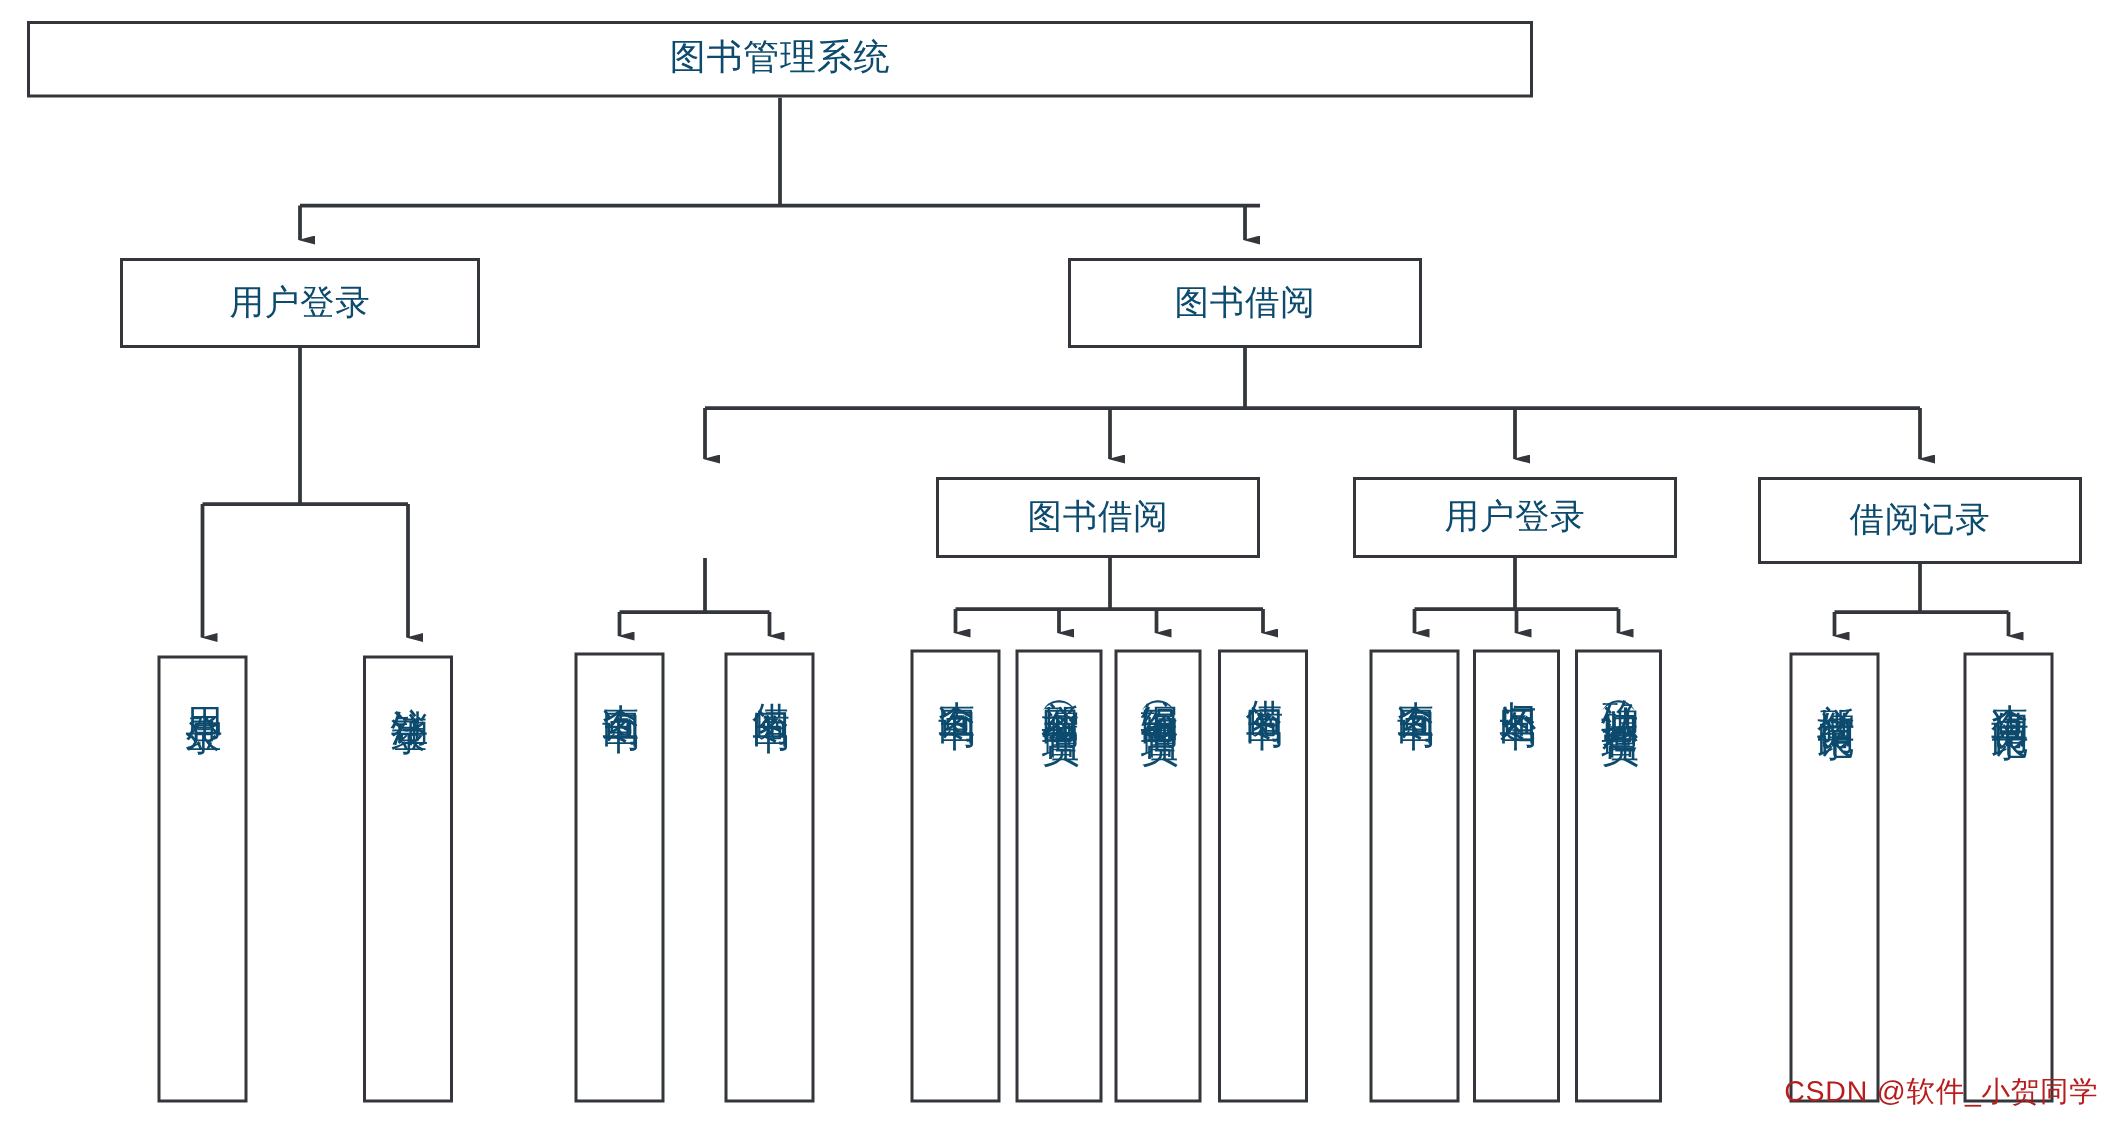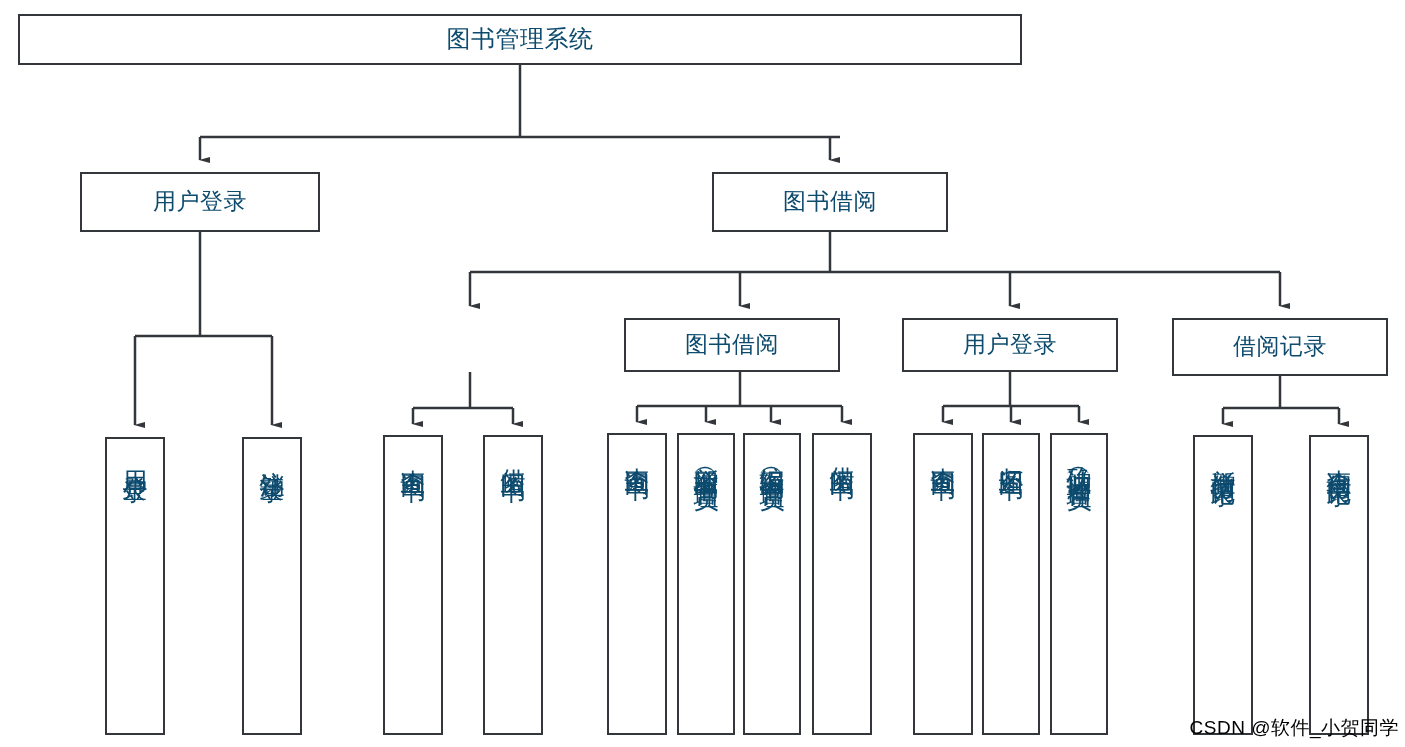--- a/index.html
+++ b/index.html
@@ -57,21 +57,21 @@
     line-height: 1;
   }
   .node.root .label {
     font-size: 24px;
   }
   #watermark {
     position: absolute;
     right: 6px;
     bottom: 6px;
     font-size: 19px;
-    color: #000000;
+    color: #b91c1c;
     white-space: nowrap;
     letter-spacing: 0.5px;
     pointer-events: none;
   }
 </style>
 </head>
 <body>
 
 <div id="diagram-root">
 

